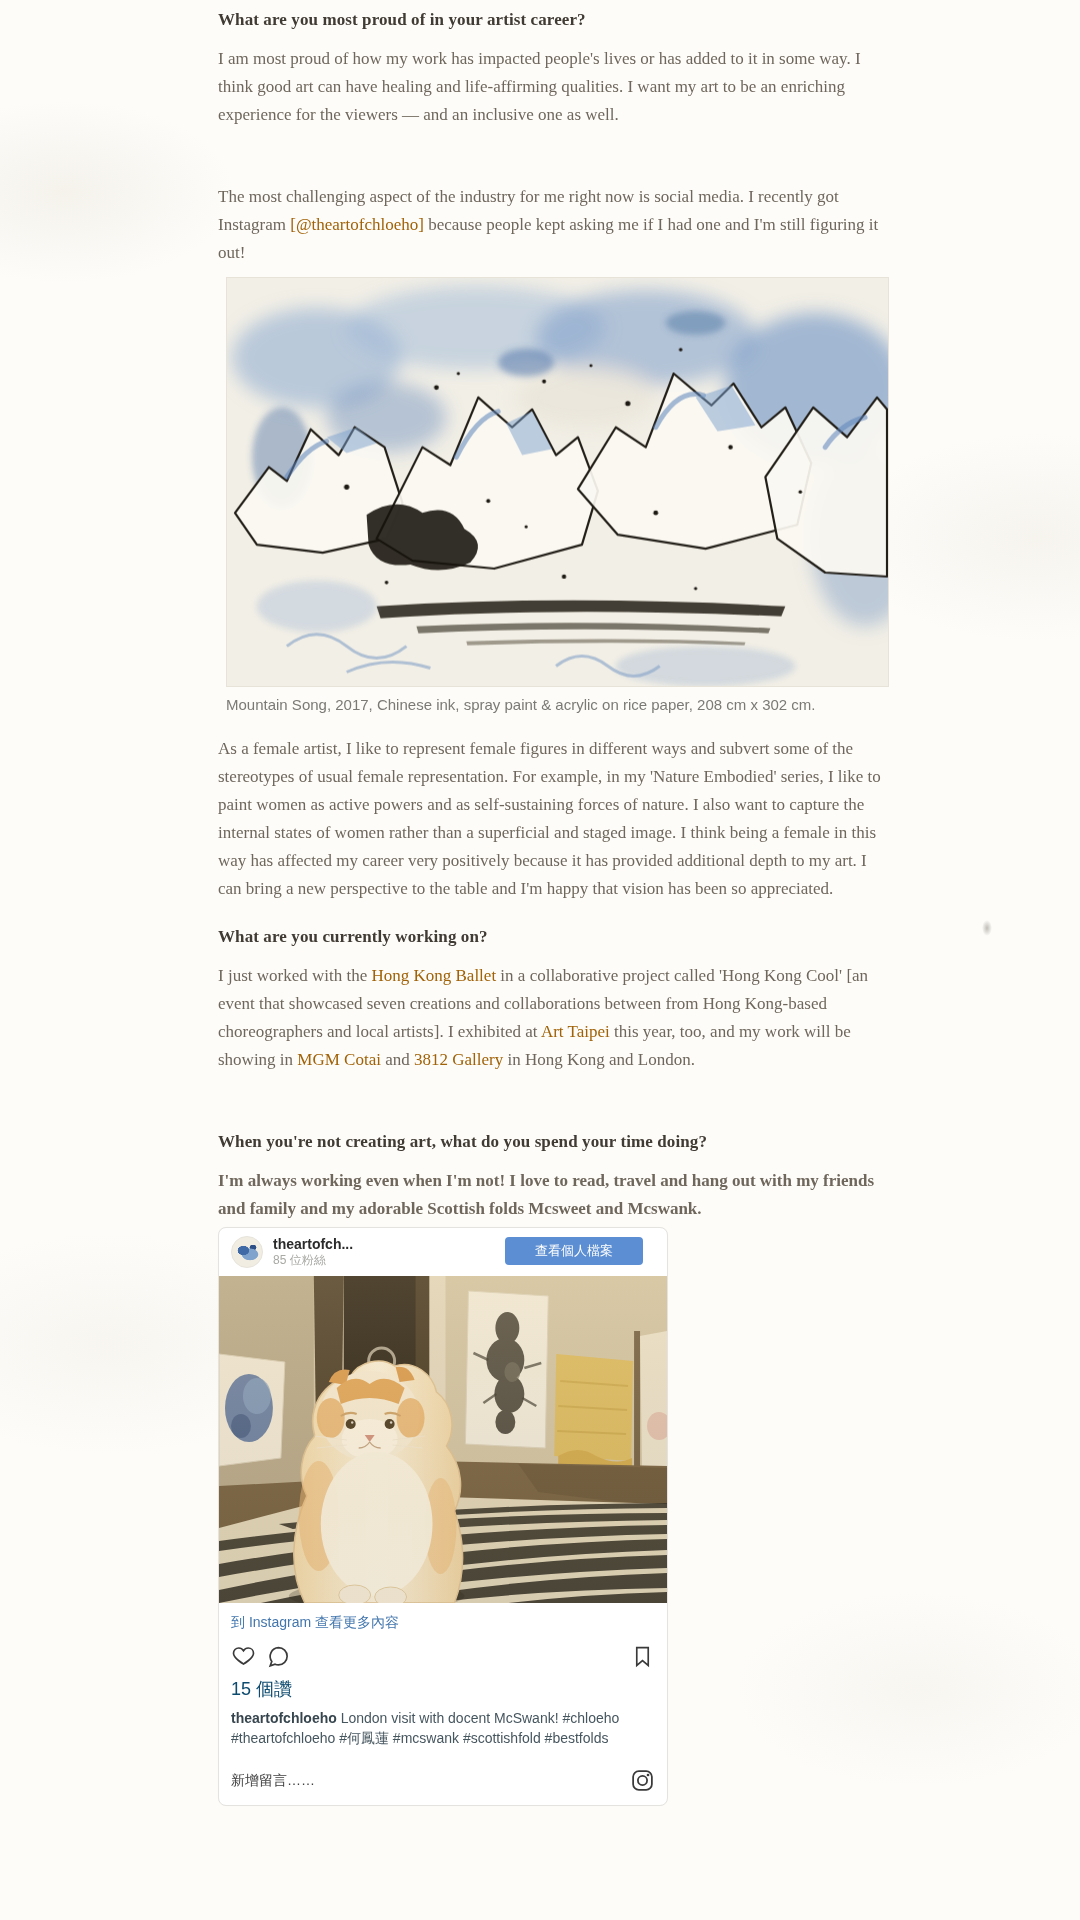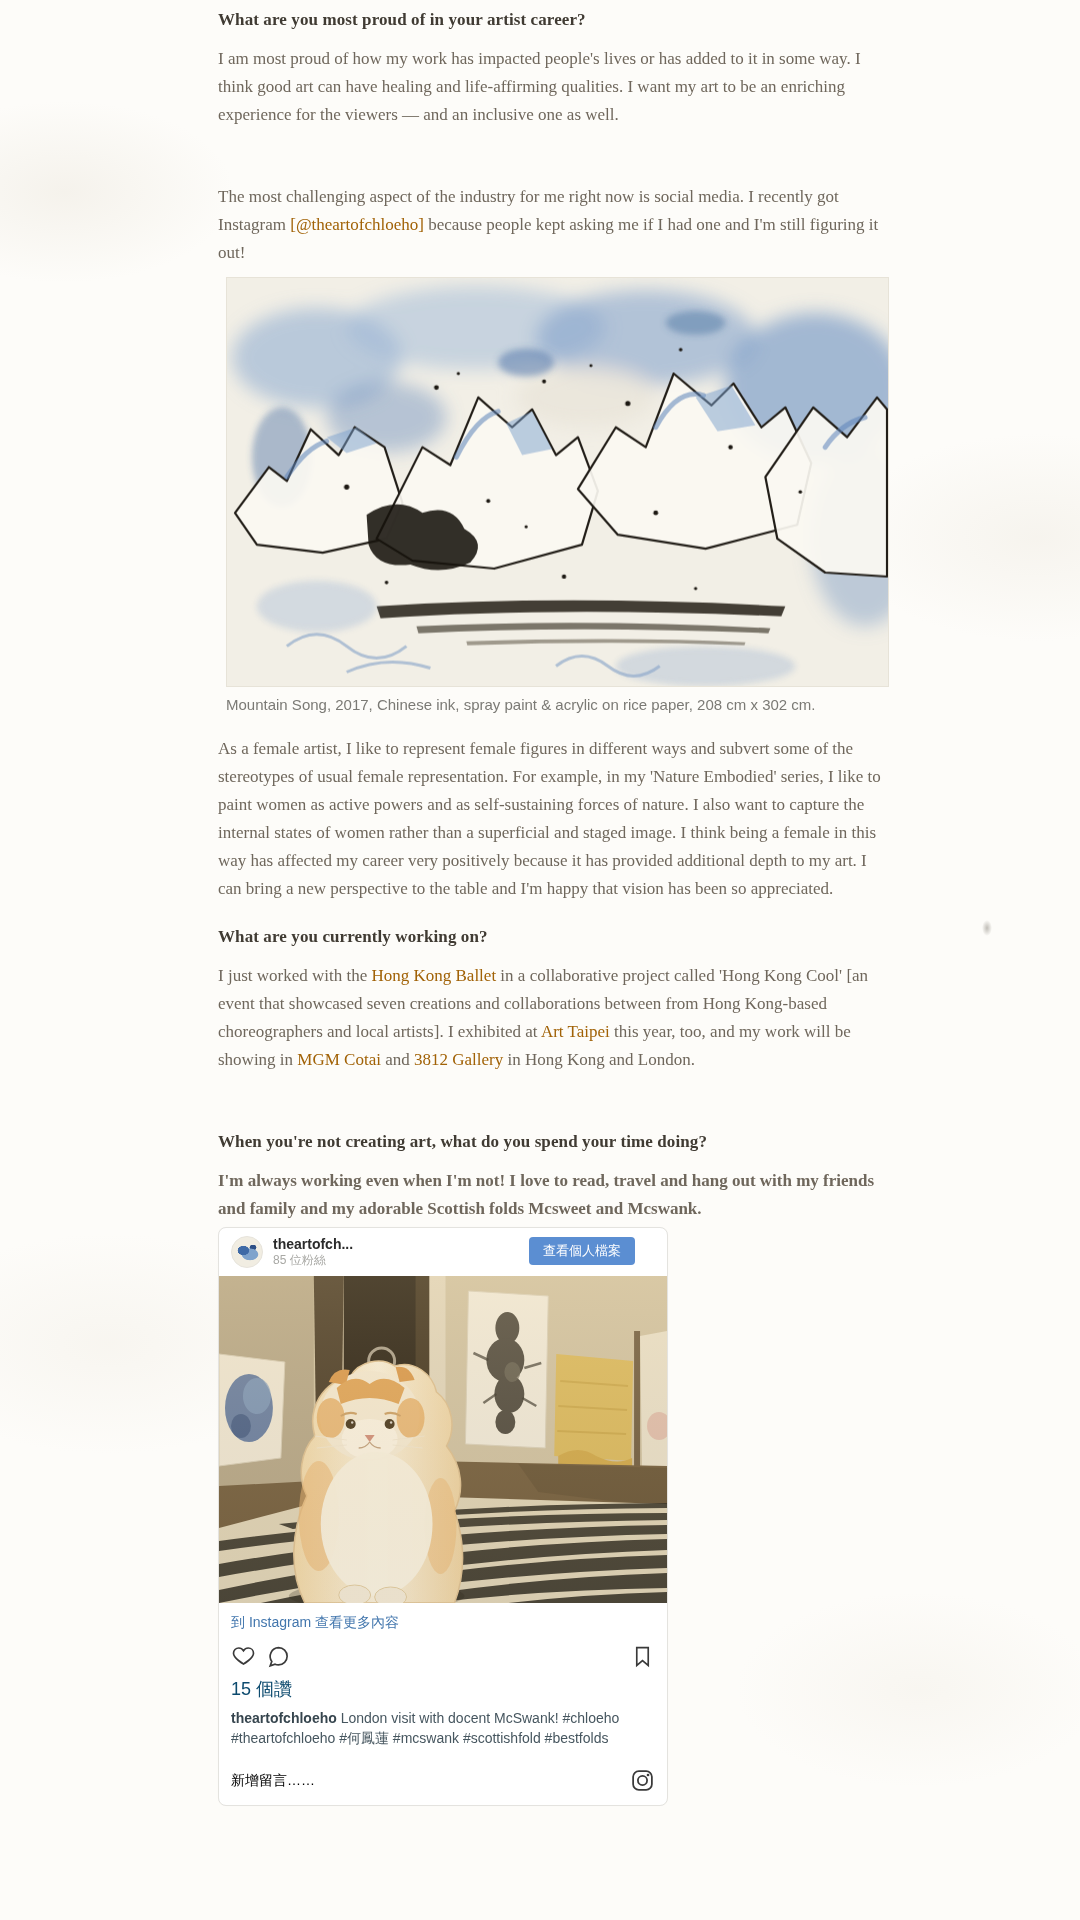--- a/index.html
+++ b/index.html
@@ -32,31 +32,31 @@
   .ig-header{display:flex;align-items:center;gap:10px;padding:8px 12px;height:48px;box-sizing:border-box;position:relative;}
   .ig-avatar{width:32px;height:32px;border-radius:50%;flex:0 0 32px;border:1px solid #e7e4dc;box-sizing:border-box;
     background:
       radial-gradient(10px 8px at 38% 45%, #3f6aa6 0 55%, transparent 60%),
       radial-gradient(14px 10px at 60% 58%, #7fa3cc 0 55%, transparent 62%),
       radial-gradient(6px 5px at 70% 35%, #2d4f86 0 55%, transparent 60%),
       #f1ede2;}
   .ig-id{display:flex;flex-direction:column;line-height:1.15;}
   .ig-name{font-size:14px;font-weight:bold;color:#2b2b2b;}
   .ig-followers{font-size:12px;color:#a8a8a4;margin-top:2px;}
-  .ig-btn{position:absolute;right:32px;top:9px;background:#5b8ed2;color:#fff;font-size:13px;line-height:14px;padding:7px 14px;border:none;border-radius:4px;font-family:"Liberation Sans",sans-serif;cursor:pointer;}
+  .ig-btn{position:absolute;right:24px;top:9px;background:#5b8ed2;color:#fff;font-size:13px;line-height:14px;padding:7px 30px;border:none;border-radius:4px;font-family:"Liberation Sans",sans-serif;cursor:pointer;}
   .ig-photo{width:448px;height:327px;display:block;}
   .ig-more{display:block;padding:11px 12px 6px;font-size:14px;color:#4276ad;text-decoration:none;cursor:pointer;}
   .ig-actions{display:flex;align-items:center;gap:10px;padding:6px 12px 0;}
   .ig-actions .spacer{flex:1;}
   .icon24{width:25px;height:25px;display:block;cursor:pointer;}
   .ig-likes{padding:8px 12px 0;font-size:18px;color:#0c4a6e;}
   .ig-caption{padding:7px 12px 0;font-size:14px;line-height:20px;color:#46565f;}
   .ig-caption .cap-user{font-weight:bold;color:#36454e;}
   .ig-comment-row{display:flex;justify-content:space-between;align-items:center;padding:20px 12px 12px;}
-  .ig-placeholder{color:#000000;font-size:14px;cursor:text;}
+  .ig-placeholder{color:#404040;font-size:14px;cursor:text;}
   .speck{position:absolute;left:982px;top:920px;width:10px;height:16px;border-radius:50%;
     background:radial-gradient(closest-side, rgba(118,112,102,.45), rgba(118,112,102,0));}
 </style>
 </head>
 <body>
 
 <div class="page">
 
   <main class="article">
 

